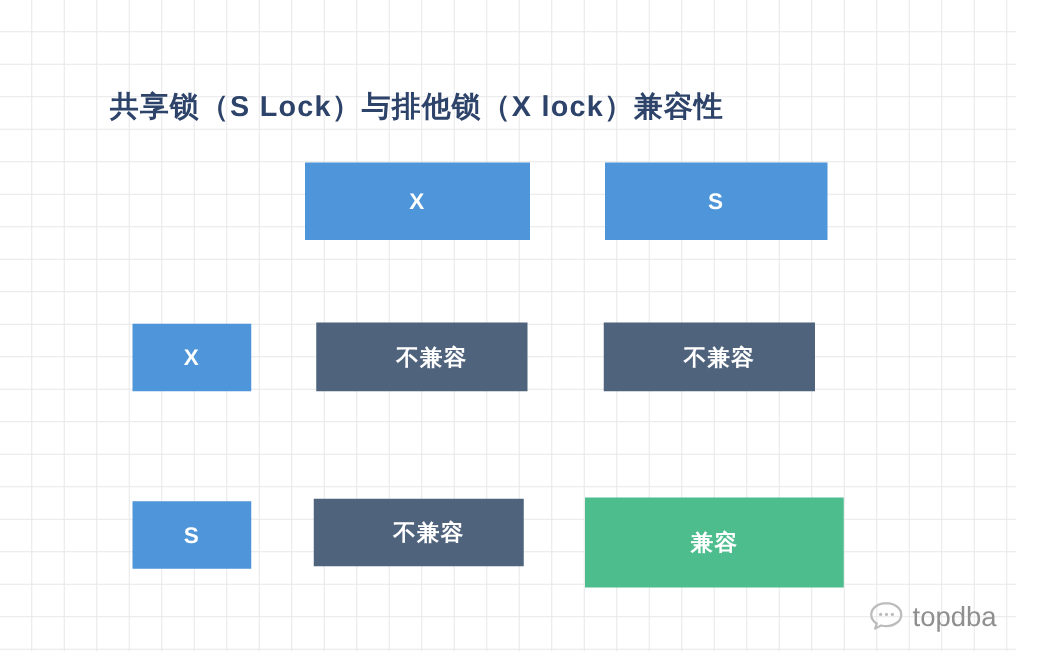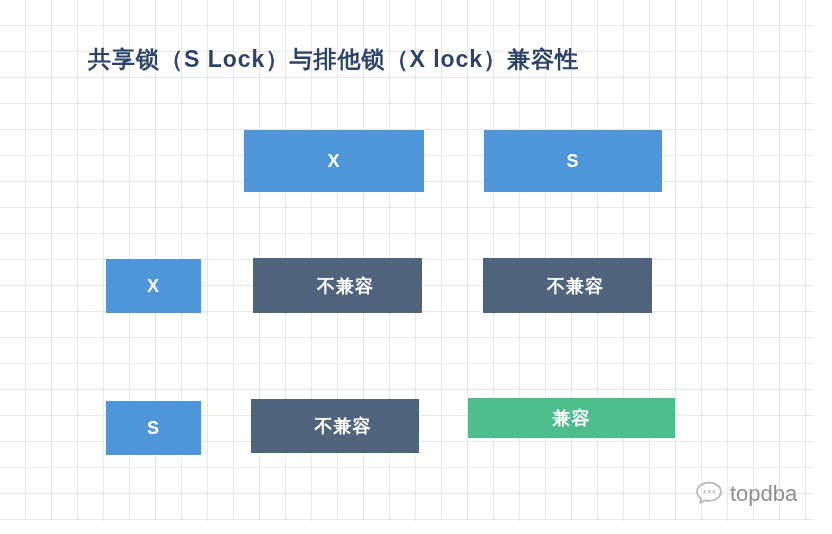--- a/index.html
+++ b/index.html
@@ -24,21 +24,21 @@
     height: 521px;
     background-image:
       linear-gradient(to right, #e7e7e7 1px, transparent 1px),
       linear-gradient(to bottom, #e7e7e7 1px, transparent 1px);
     background-size: 26px 26px;
     background-position: -1px -1px;
   }
   .title {
     position: absolute;
     left: 88px;
-    top: 44px;
+    top: 70px;
     margin: 0;
     font-size: 23px;
     font-weight: bold;
     color: #2d4369;
     letter-spacing: 1px;
     white-space: nowrap;
   }
   .box {
     position: absolute;
     display: flex;
@@ -56,21 +56,21 @@
 
   .col-header-x { left: 244px; top: 130px; width: 180px; height: 62px; }
   .col-header-s { left: 484px; top: 130px; width: 178px; height: 62px; }
 
   .row-header-x { left: 106px; top: 259px; width: 95px;  height: 54px; }
   .cell-xx      { left: 253px; top: 258px; width: 169px; height: 55px; }
   .cell-xs      { left: 483px; top: 258px; width: 169px; height: 55px; }
 
   .row-header-s { left: 106px; top: 401px; width: 95px;  height: 54px; }
   .cell-sx      { left: 251px; top: 399px; width: 168px; height: 54px; }
-  .cell-ss      { left: 468px; top: 398px; width: 207px; height: 40px; }
+  .cell-ss      { left: 468px; top: 398px; width: 207px; height: 72px; }
 
   .watermark {
     position: absolute;
     left: 694px;
     top: 480px;
     display: flex;
     align-items: center;
     gap: 6px;
     color: #9b9b9b;
   }

